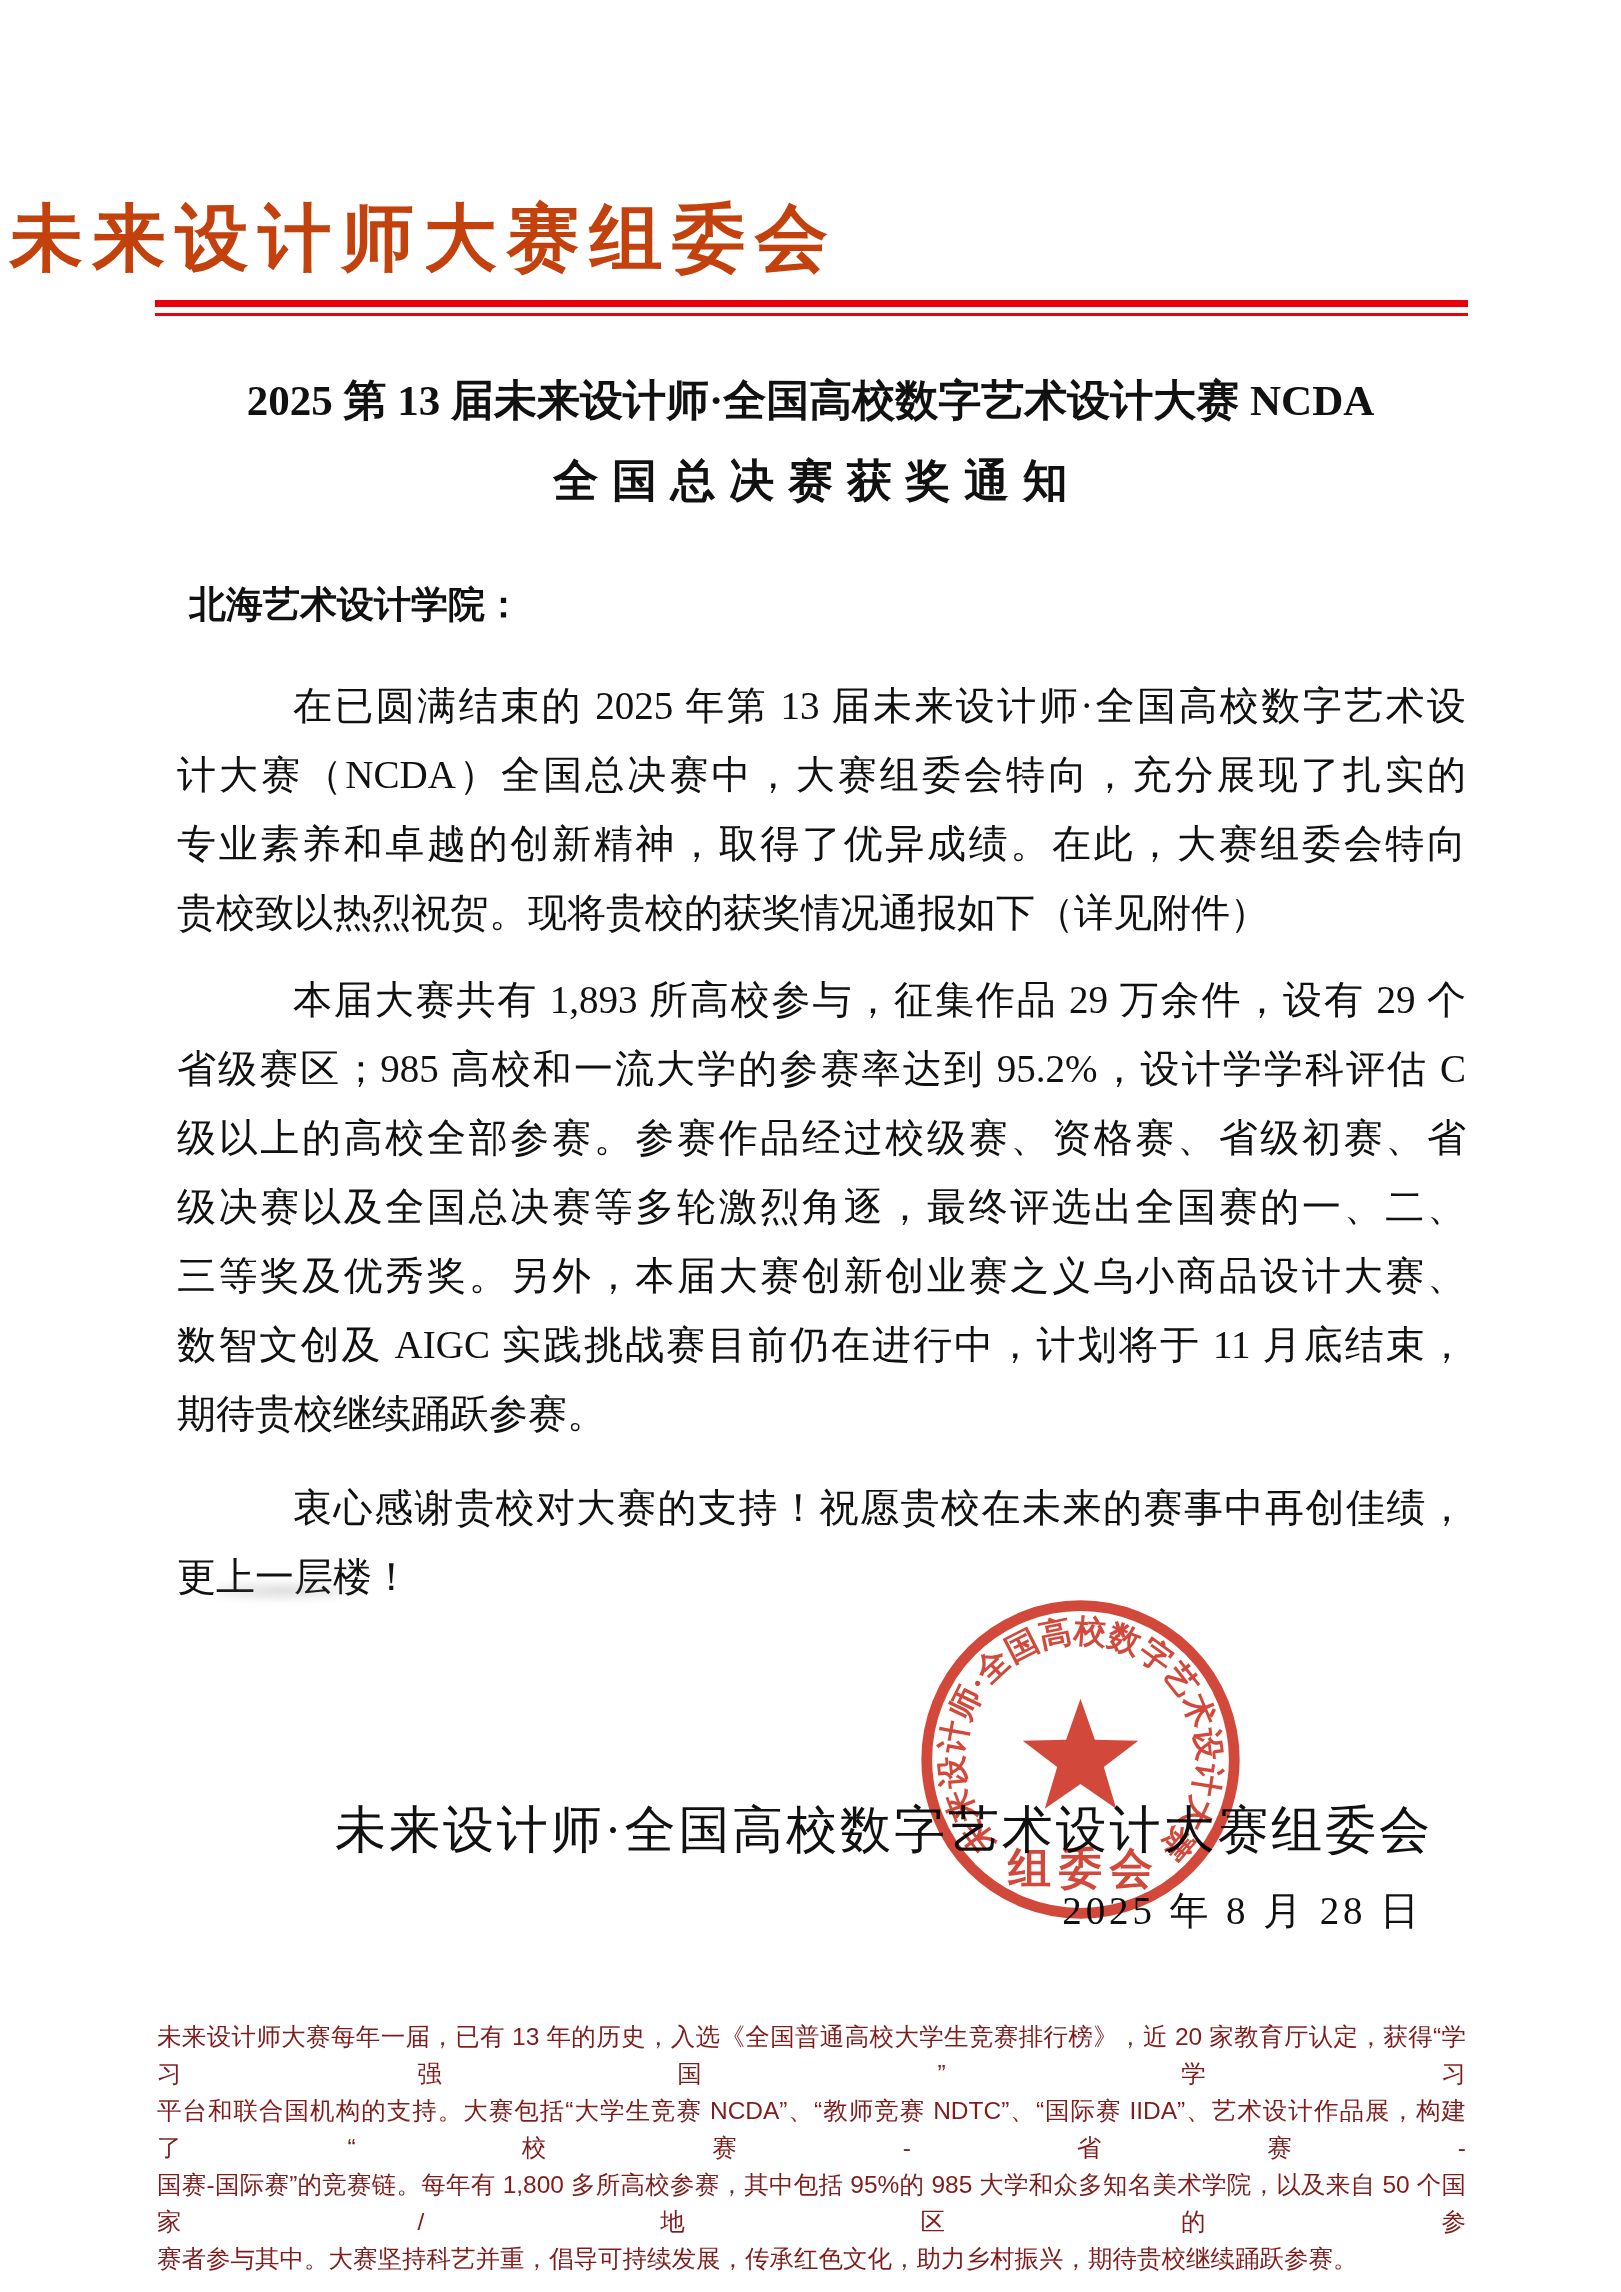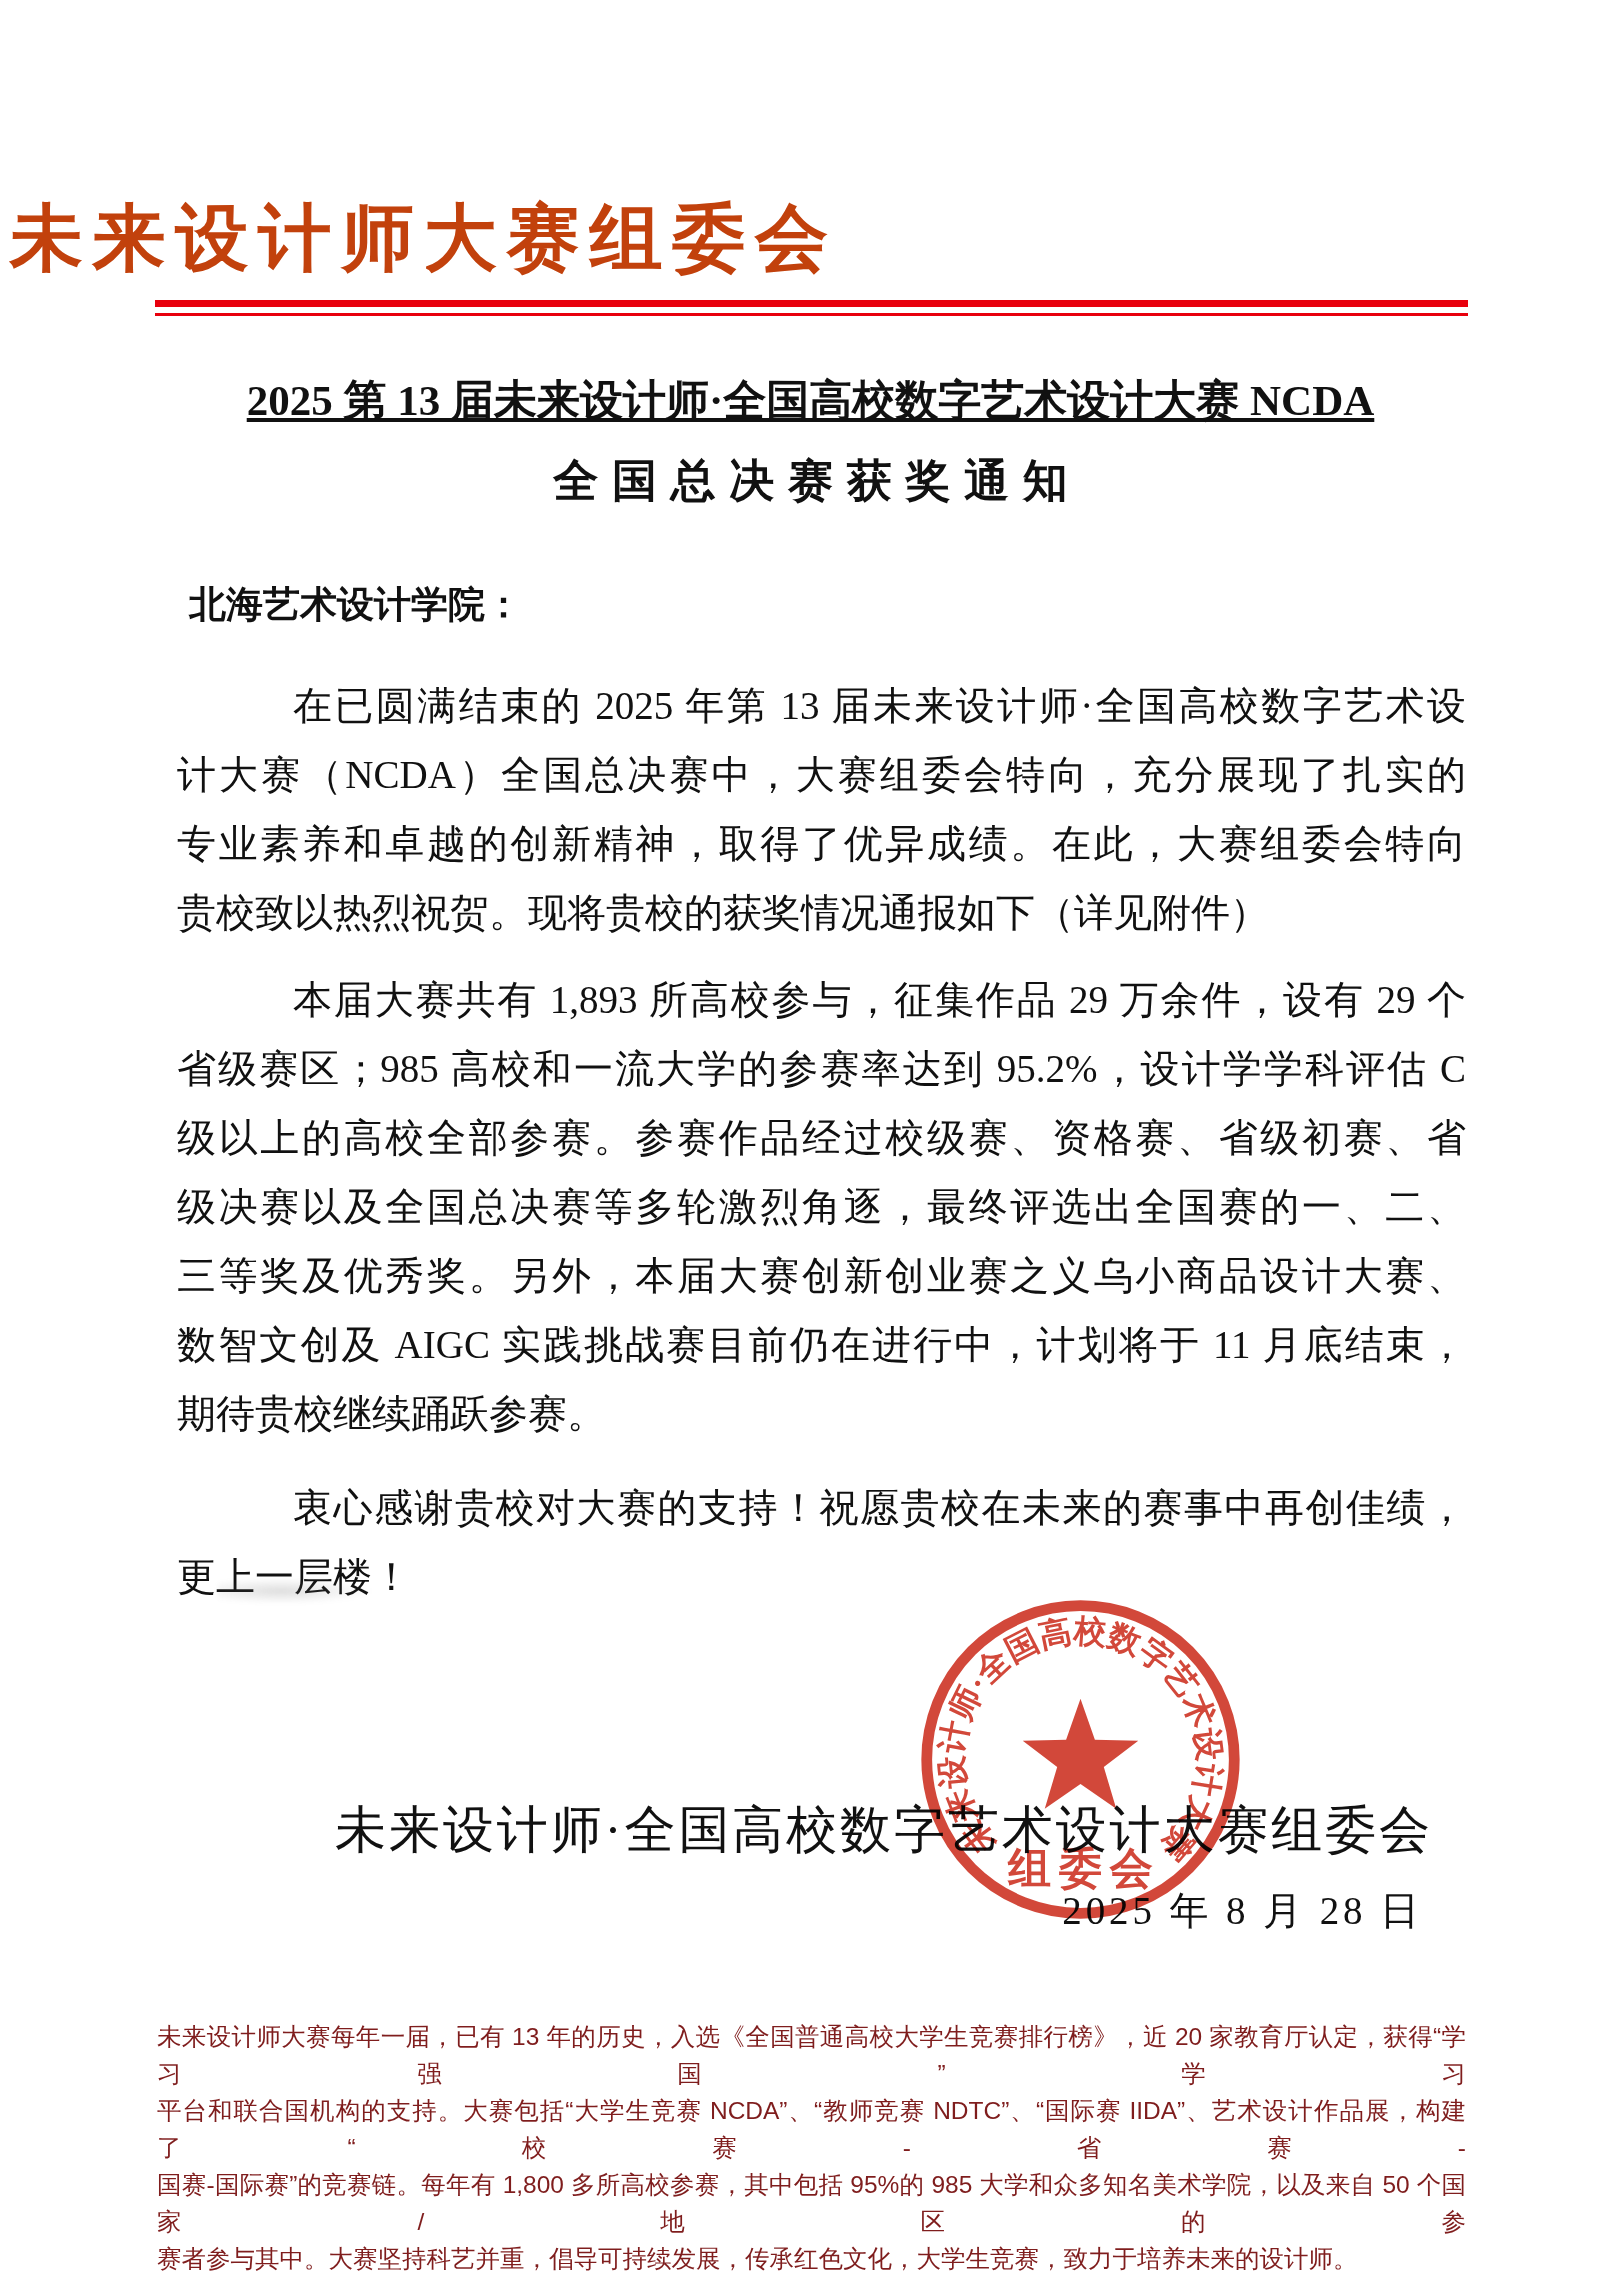--- a/index.html
+++ b/index.html
@@ -14,21 +14,21 @@
     top:194px; left:0; width:100%; height:90px; line-height:90px;
     text-align:left; font-size:73px; font-weight:bold;
     color:#c2410c; letter-spacing:9.8px; text-indent:9.8px;
     font-family:"Liberation Serif", serif;
   }
   #rule-thick { top:300px; left:155px; width:1313px; height:6.9px; background:#e8000d; }
   #rule-thin  { top:313px; left:155px; width:1313px; height:2.9px; background:#e8000d; }
 
   #doc-title-1 {
     top:370px; left:0; width:100%; text-align:center;
-    font-size:43px; font-weight:bold; line-height:61px;text-decoration:underline;
+    font-size:43px; font-weight:bold; line-height:61px;
   }
   #doc-title-2 {
     top:449px; left:0; width:100%; text-align:center;
     font-size:45px; font-weight:bold; line-height:65px;
     letter-spacing:13.7px; text-indent:13.7px;
   }
 
   #addressee {
     top:572px; left:157px; font-size:37px; font-weight:bold; line-height:65px;margin-left:32px;
   }
@@ -114,15 +114,15 @@
   <text font-size="33" font-weight="bold" fill="#cf3a2b">
     <textPath href="#stamp-arc" startOffset="0">未来设计师·全国高校数字艺术设计大赛</textPath>
   </text>
   <text x="174" y="296" text-anchor="middle" font-size="44" font-weight="bold" fill="#cf3a2b" letter-spacing="8">组委会</text>
 </svg>
 
 <div class="abs" id="footer">
   <div class="fline">未来设计师大赛每年一届，已有 13 年的历史，入选《全国普通高校大学生竞赛排行榜》，近 20 家教育厅认定，获得“学习强国”学习</div>
   <div class="fline">平台和联合国机构的支持。大赛包括“大学生竞赛 NCDA”、“教师竞赛 NDTC”、“国际赛 IIDA”、艺术设计作品展，构建了“校赛-省赛-</div>
   <div class="fline">国赛-国际赛”的竞赛链。每年有 1,800 多所高校参赛，其中包括 95%的 985 大学和众多知名美术学院，以及来自 50 个国家/地区的参</div>
-  <div class="fline short">赛者参与其中。大赛坚持科艺并重，倡导可持续发展，传承红色文化，大学生竞赛，致力于培养未来的设计师。</div>
+  <div class="fline short">赛者参与其中。大赛坚持科艺并重，倡导可持续发展，传承红色文化，助力乡村振兴，期待贵校继续踊跃参赛。</div>
 </div>
 
 
 </body></html>

